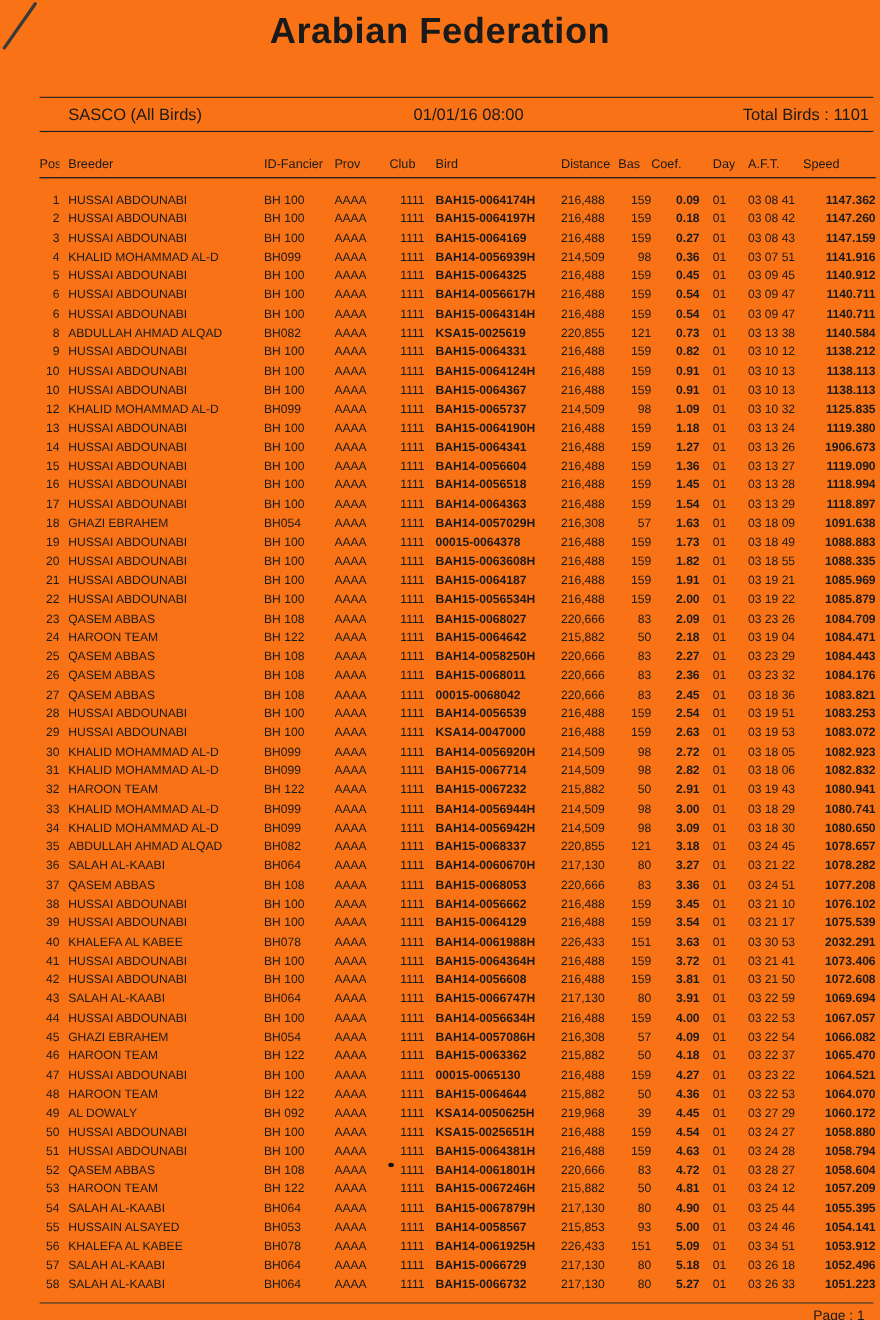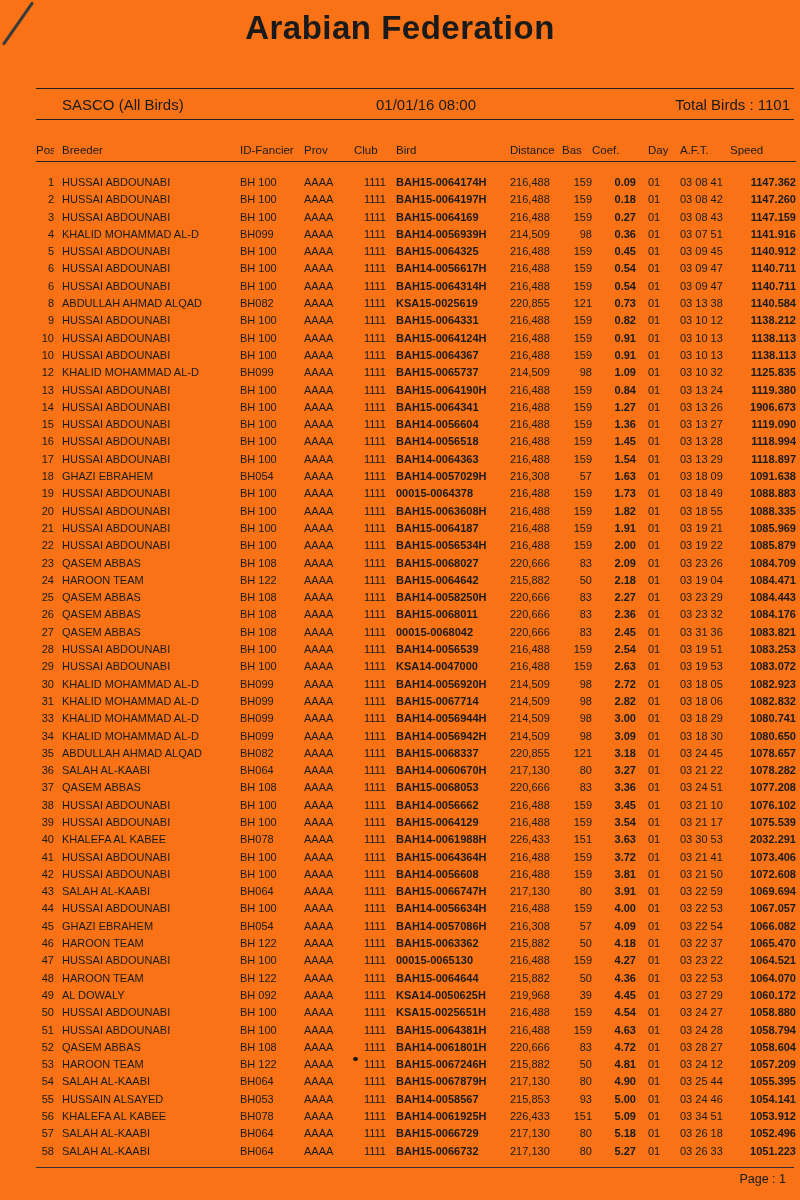--- a/index.html
+++ b/index.html
@@ -316,21 +316,21 @@
         </tr>
         <tr>
           <td class="col-pos">13</td>
           <td class="col-breeder">HUSSAI ABDOUNABI</td>
           <td class="col-idf">BH 100</td>
           <td class="col-prov">AAAA</td>
           <td class="col-club">1111</td>
           <td class="col-bird">BAH15-0064190H</td>
           <td class="col-dist">216,488</td>
           <td class="col-bas">159</td>
-          <td class="col-coef">0.84</td>
+          <td class="col-coef">1.18</td>
           <td class="col-day">01</td>
           <td class="col-aft">03 13 24</td>
           <td class="col-speed">1119.380</td>
         </tr>
         <tr>
           <td class="col-pos">14</td>
           <td class="col-breeder">HUSSAI ABDOUNABI</td>
           <td class="col-idf">BH 100</td>
           <td class="col-prov">AAAA</td>
           <td class="col-club">1111</td>
@@ -514,21 +514,21 @@
           <td class="col-pos">27</td>
           <td class="col-breeder">QASEM ABBAS</td>
           <td class="col-idf">BH 108</td>
           <td class="col-prov">AAAA</td>
           <td class="col-club">1111</td>
           <td class="col-bird">00015-0068042</td>
           <td class="col-dist">220,666</td>
           <td class="col-bas">83</td>
           <td class="col-coef">2.45</td>
           <td class="col-day">01</td>
-          <td class="col-aft">03 31 36</td>
+          <td class="col-aft">03 18 36</td>
           <td class="col-speed">1083.821</td>
         </tr>
         <tr>
           <td class="col-pos">28</td>
           <td class="col-breeder">HUSSAI ABDOUNABI</td>
           <td class="col-idf">BH 100</td>
           <td class="col-prov">AAAA</td>
           <td class="col-club">1111</td>
           <td class="col-bird">BAH14-0056539</td>
           <td class="col-dist">216,488</td>
@@ -572,20 +572,34 @@
           <td class="col-idf">BH099</td>
           <td class="col-prov">AAAA</td>
           <td class="col-club">1111</td>
           <td class="col-bird">BAH15-0067714</td>
           <td class="col-dist">214,509</td>
           <td class="col-bas">98</td>
           <td class="col-coef">2.82</td>
           <td class="col-day">01</td>
           <td class="col-aft">03 18 06</td>
           <td class="col-speed">1082.832</td>
+        </tr>
+        <tr>
+          <td class="col-pos">32</td>
+          <td class="col-breeder">HAROON TEAM</td>
+          <td class="col-idf">BH 122</td>
+          <td class="col-prov">AAAA</td>
+          <td class="col-club">1111</td>
+          <td class="col-bird">BAH15-0067232</td>
+          <td class="col-dist">215,882</td>
+          <td class="col-bas">50</td>
+          <td class="col-coef">2.91</td>
+          <td class="col-day">01</td>
+          <td class="col-aft">03 19 43</td>
+          <td class="col-speed">1080.941</td>
         </tr>
         <tr>
           <td class="col-pos">33</td>
           <td class="col-breeder">KHALID MOHAMMAD AL-D</td>
           <td class="col-idf">BH099</td>
           <td class="col-prov">AAAA</td>
           <td class="col-club">1111</td>
           <td class="col-bird">BAH14-0056944H</td>
           <td class="col-dist">214,509</td>
           <td class="col-bas">98</td>

